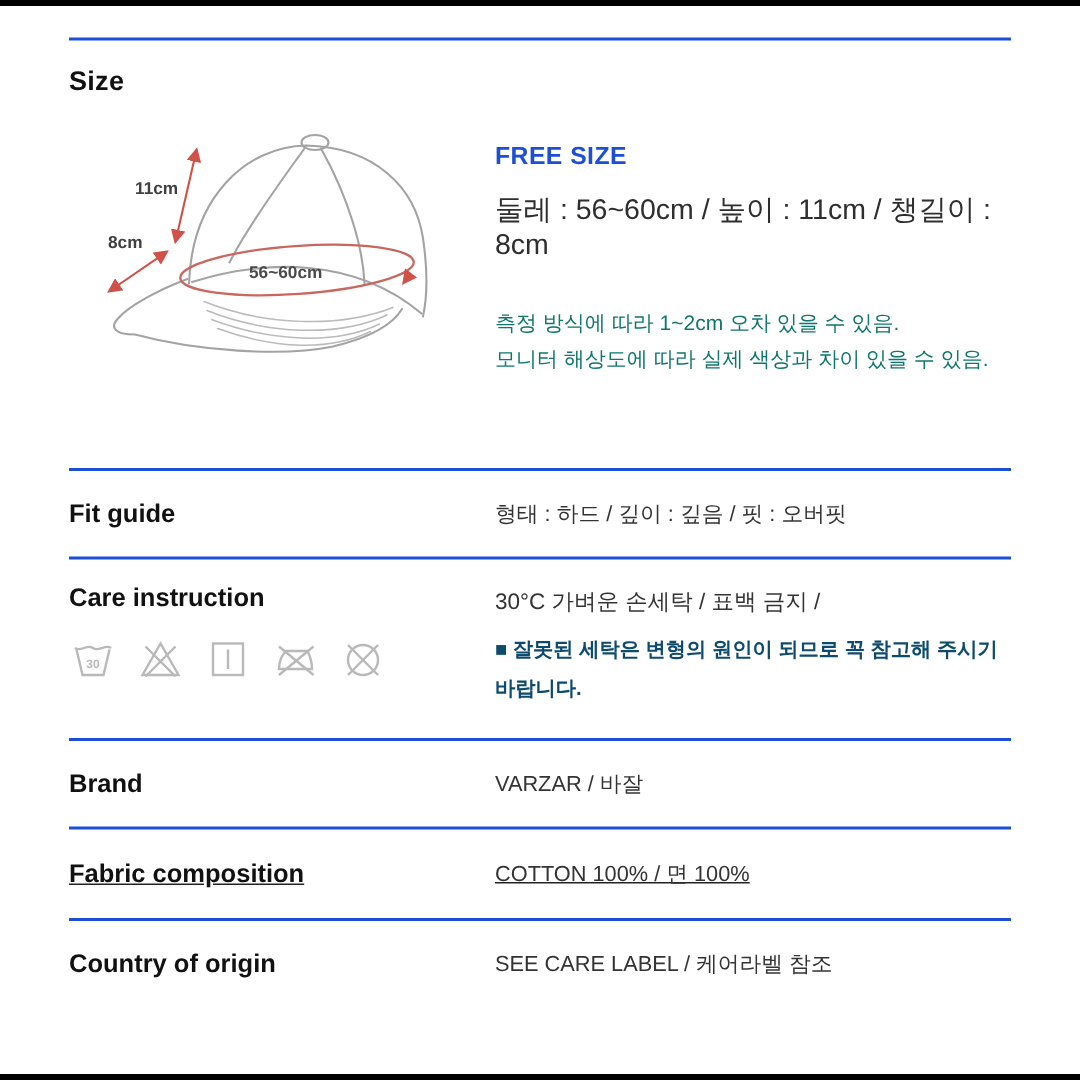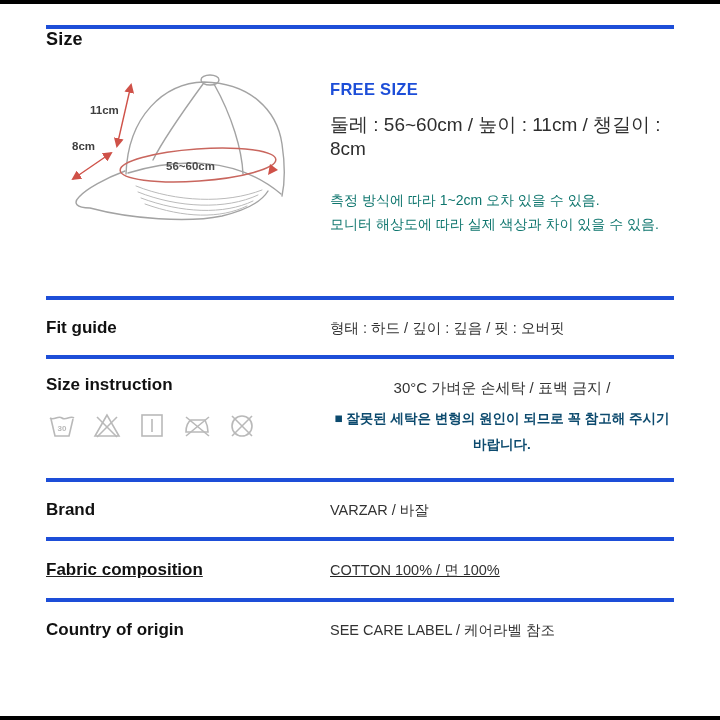--- a/index.html
+++ b/index.html
@@ -1,38 +1,38 @@
 <!DOCTYPE html>
 <html><head>
 <meta charset="utf-8">
 <style>
   * { margin:0; padding:0; box-sizing:border-box; }
   html,body { width:720px; height:720px; background:#fff; overflow:hidden;
               font-family:"Liberation Sans","DejaVu Sans",sans-serif; color:#222; }
   .top-bar { position:absolute; top:0; left:0; width:720px; height:4px; background:#000; }
   .bottom-bar { position:absolute; bottom:0; left:0; width:720px; height:4px; background:#000; }
   .container { padding:0 46px; position:relative; }
-  .rule { border-top:4px solid #1d4ed8; }
+  .rule { border-top:2px solid #1d4ed8; }
   .top-rule { margin-top:25px; }
-  .page-title { font-size:18px; font-weight:bold; color:#111; letter-spacing:0.2px; }
+  .page-title { margin-top:17px; font-size:18px; font-weight:bold; color:#111; letter-spacing:0.2px; }
   .size-content { display:flex; margin-top:2px; }
   .diagram-wrap { width:284px; flex:0 0 284px; padding-top:2px; }
   .size-info { flex:1; padding-top:28px; }
   .free-size { font-size:16.5px; font-weight:bold; color:#1d4ed8; letter-spacing:0.3px; }
   .dims { margin-top:13px; font-size:19px; color:#2e2e2e; }
   .size-notes { margin-top:28px; font-size:14px; color:#0f766e; line-height:24px; }
   .specs { margin-top:56px; }
   .spec-row { display:flex; align-items:center; min-height:59px; }
   .spec-row.tall { align-items:flex-start; padding:16px 0 20px; }
   .spec-label { width:284px; flex:0 0 284px; font-size:17px; font-weight:bold; color:#111; }
   .spec-value { flex:1; font-size:14.5px; color:#333; line-height:26px; }
   .care-icons { display:flex; gap:13px; margin-top:14px; color:#b9b9b9; }
   .care-icons svg { display:block; }
   .care-note { font-size:13.5px; font-weight:bold; margin-top:5px; }
-  .fs15 { font-size:15px;text-align:center; }
+  .fs15 { font-size:15px; }
 </style>
 </head>
 <body>
 
 <div class="top-bar"></div>
 
 <div class="container">
 
   <div class="rule top-rule"></div>
 
@@ -94,21 +94,21 @@
 
   <div class="specs">
 
     <div class="spec-row rule">
       <div class="spec-label">Fit guide</div>
       <div class="spec-value">형태 : 하드 / 깊이 : 깊음 / 핏 : 오버핏</div>
     </div>
 
     <div class="spec-row rule tall">
       <div class="spec-label">
-        <div>Size instruction</div>
+        <div>Care instruction</div>
         <div class="care-icons">
           <svg width="32" height="32" viewBox="0 0 32 32" fill="none" stroke="currentColor" stroke-width="1.6">
             <path d="M4,9 C8,12 12,6 16,9 C20,12 24,6 28,9"></path>
             <path d="M5,10 L9,27 L23,27 L27,10"></path>
             <text x="16" y="22" font-size="8" fill="currentColor" stroke="none" text-anchor="middle" font-family="Liberation Sans, sans-serif">30</text>
           </svg>
           <svg width="32" height="32" viewBox="0 0 32 32" fill="none" stroke="currentColor" stroke-width="1.6">
             <path d="M16,6 L4,27 L28,27 z"></path>
             <line x1="6" y1="8" x2="26" y2="28"></line>
             <line x1="26" y1="8" x2="6" y2="28"></line>

